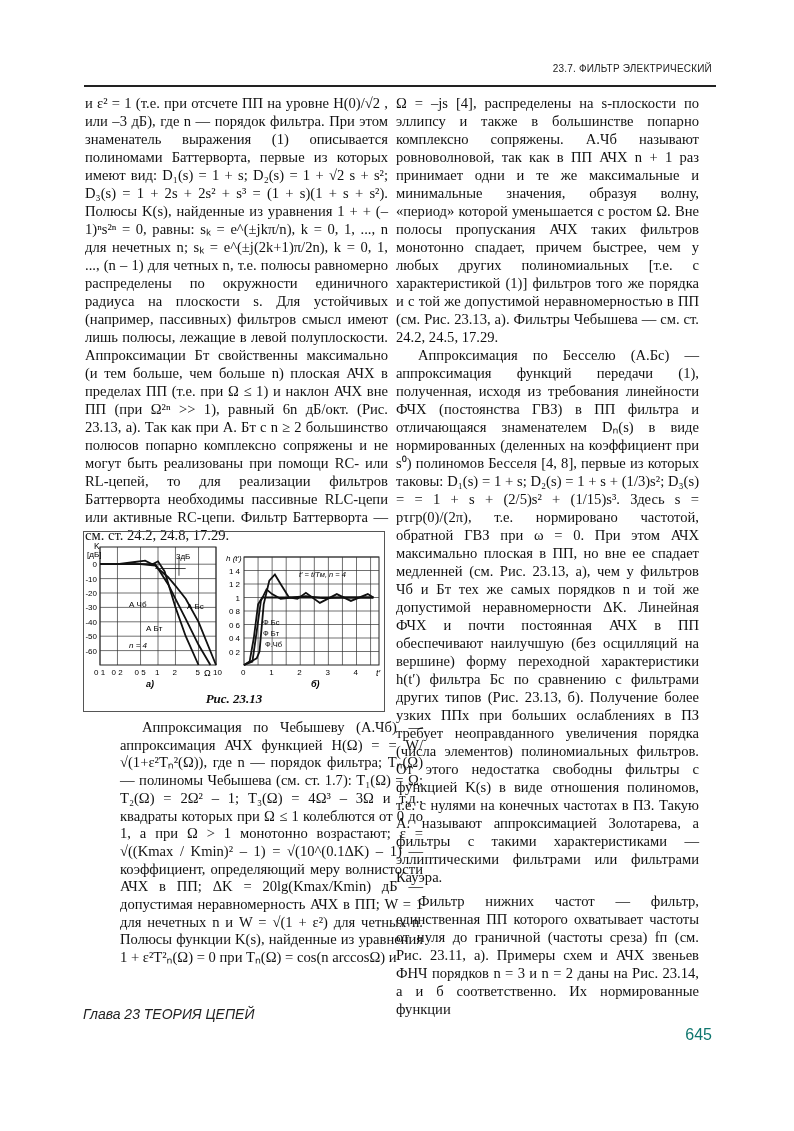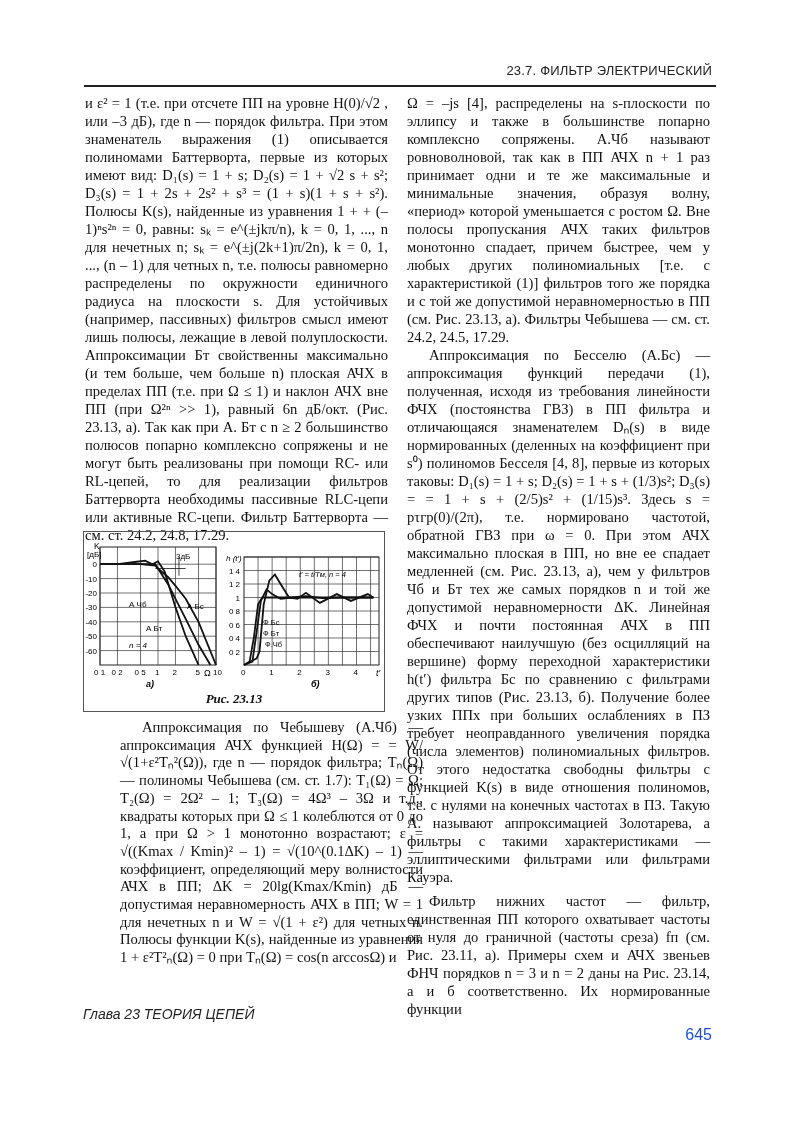--- a/index.html
+++ b/index.html
@@ -1,31 +1,31 @@
 <!DOCTYPE html>
 <html><head>
 <meta charset="utf-8">
 <style>
   html, body { margin: 0; padding: 0; background: #ffffff; }
   body { width: 794px; height: 1131px; position: relative; overflow: hidden; color: #111; }
   .header-title {
     position: absolute; right: 82px; top: 63px;
-    font-family: "Liberation Sans", sans-serif; font-size: 13px; letter-spacing: 0.2px;
+    font-family: "Liberation Sans", sans-serif; font-size: 10px; letter-spacing: 0.2px;
     color: #222;
   }
   .header-rule {
     position: absolute; left: 84px; right: 78px; top: 85px; height: 2px; background: #222;
   }
   .col {
     position: absolute; top: 94px; width: 303px;
     font-family: "Liberation Serif", serif; font-size: 14.6px; line-height: 18px;
     text-align: justify; hyphens: manual;
   }
   .col-left { left: 85px; }
-  .col-right { left: 407px; }
+  .col-right { left: 396px; }
   .col p { margin: 0; text-indent: 0; }
   .col p.ind { text-indent: 22px; }
   .col p.gap { margin-top: 6px; }
   .fig {
     position: absolute; left: 83px; top: 531px; width: 302px; height: 181px;
     border: 1px solid #555; box-sizing: border-box;
   }
   .fig svg { position: absolute; left: 0; top: 0; }
   .fig-caption {
     position: absolute; left: 0; width: 100%; top: 159px; text-align: center;
@@ -34,21 +34,21 @@
   .after-fig { position: absolute; left: 85px; top: 719px; width: 303px;
     font-family: "Liberation Serif", serif; font-size: 14.6px; line-height: 17.7px; text-align: justify; margin-left: 35px; }
   .after-fig p { margin: 0; }
   .after-fig p.ind { text-indent: 22px; }
   .footer-left {
     position: absolute; left: 83px; top: 1006px;
     font-family: "Liberation Sans", sans-serif; font-style: italic; font-size: 14px; color: #222;
   }
   .page-num {
     position: absolute; right: 82px; top: 1026px;
-    font-family: "Liberation Sans", sans-serif; font-size: 16px; color: #1d4ed8;
+    font-family: "Liberation Sans", sans-serif; font-size: 16px; color: #0f766e;
   }
   svg text { font-family: "Liberation Sans", sans-serif; }
 </style>
 </head>
 <body>
 
 <div class="header-title">23.7. ФИЛЬТР ЭЛЕКТРИЧЕСКИЙ</div>
 <div class="header-rule"></div>
 
 <div class="col col-left">

